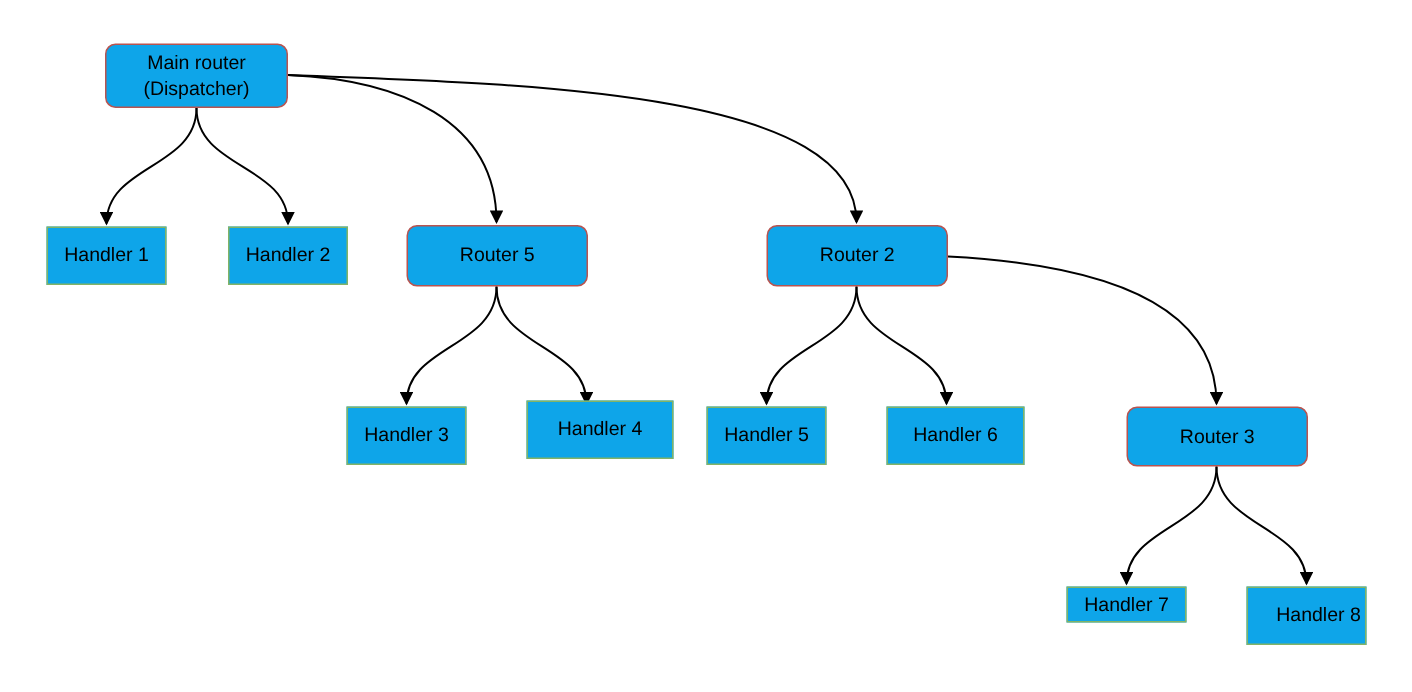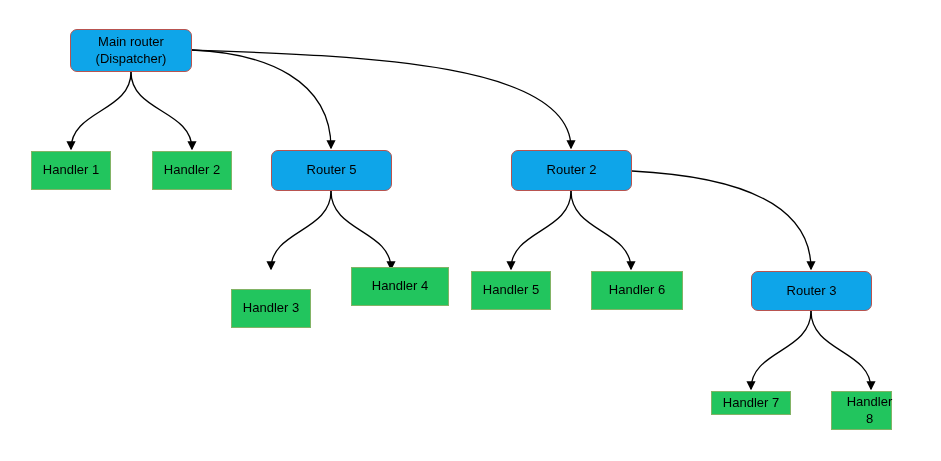--- a/index.html
+++ b/index.html
@@ -38,21 +38,21 @@
     line-height: 1.25;
     color: #000000;
     white-space: pre-line;
   }
   .node.router {
     background: #0ea5e9;
     border: 1.3px solid #b85450;
     border-radius: 7px;
   }
   .node.handler {
-    background: #22c55e;
+    background: #0ea5e9;
     border: 1.3px solid #82b366;
     border-radius: 0;
   }
 </style>
 </head>
 <body>
 
 <div class="canvas">
 
   <svg class="edges-layer" viewBox="0 0 941 461" xmlns="http://www.w3.org/2000/svg">
@@ -78,27 +78,27 @@
 (Dispatcher)</div>
 
   <div class="node handler" style="left:31px; top:151px; width:80px; height:39px;">Handler 1</div>
 
   <div class="node handler" style="left:152px; top:151px; width:80px; height:39px;">Handler 2</div>
 
   <div class="node router" style="left:271px; top:150px; width:121px; height:41px;">Router 5</div>
 
   <div class="node router" style="left:511px; top:150px; width:121px; height:41px;">Router 2</div>
 
-  <div class="node handler" style="left:231px; top:289px; width:80px; height:39px;">Handler 3</div>
+  <div class="node handler" style="left:231px; top:271px; width:80px; height:39px;">Handler 3</div>
 
   <div class="node handler" style="left:351px; top:267px; width:98px; height:39px;">Handler 4</div>
 
   <div class="node handler" style="left:471px; top:271px; width:80px; height:39px;">Handler 5</div>
 
   <div class="node handler" style="left:591px; top:271px; width:92px; height:39px;">Handler 6</div>
 
   <div class="node router" style="left:751px; top:271px; width:121px; height:40px;">Router 3</div>
 
   <div class="node handler" style="left:711px; top:391px; width:80px; height:24px;">Handler 7</div>
 
-  <div class="node handler" style="left:831px; top:391px; width:61px; height:39px;padding-left:16px;">Handler 8</div>
+  <div class="node handler" style="left:831px; top:391px; width:80px; height:39px;padding-left:16px;">Handler 8</div>
 
 </div>
 
 </body></html>

